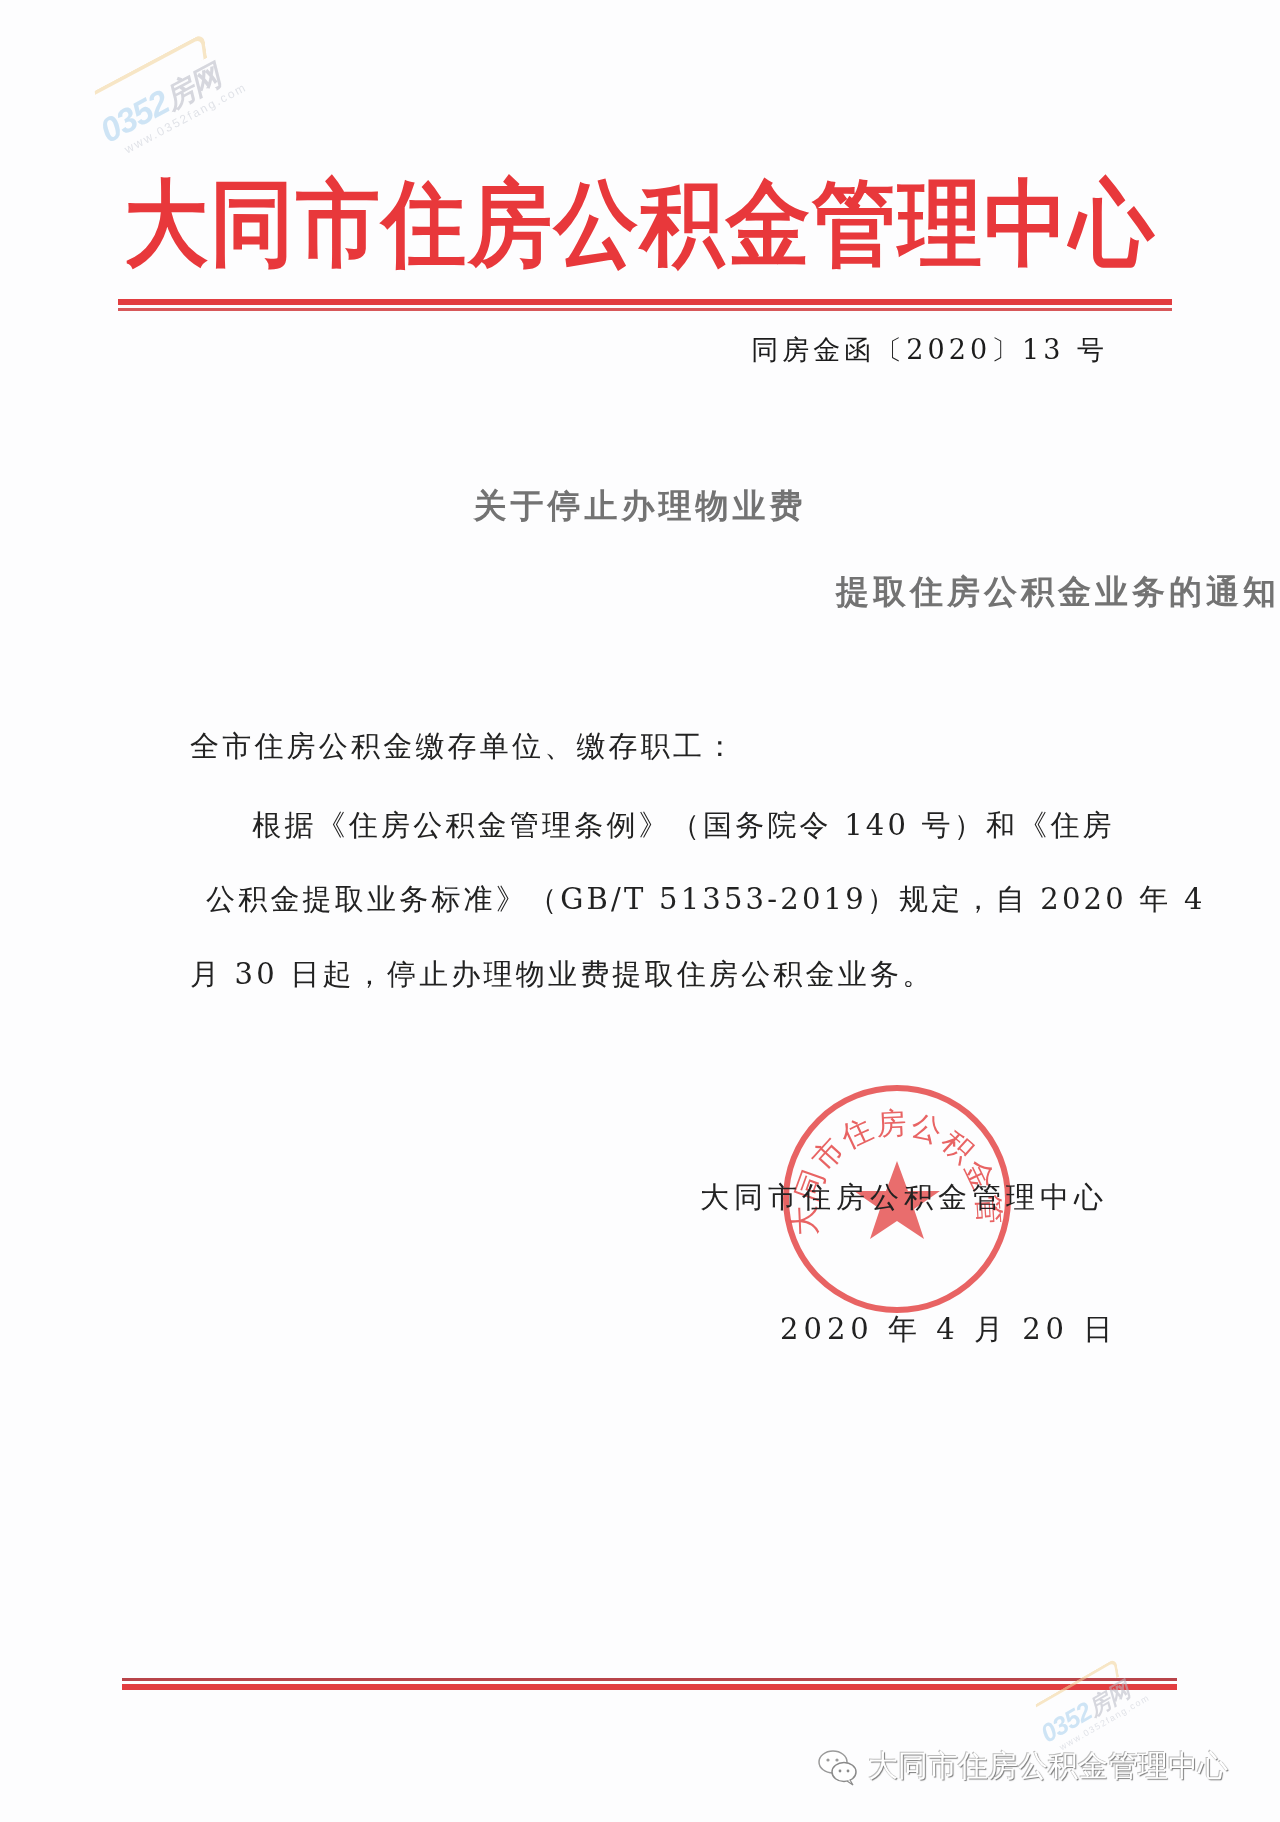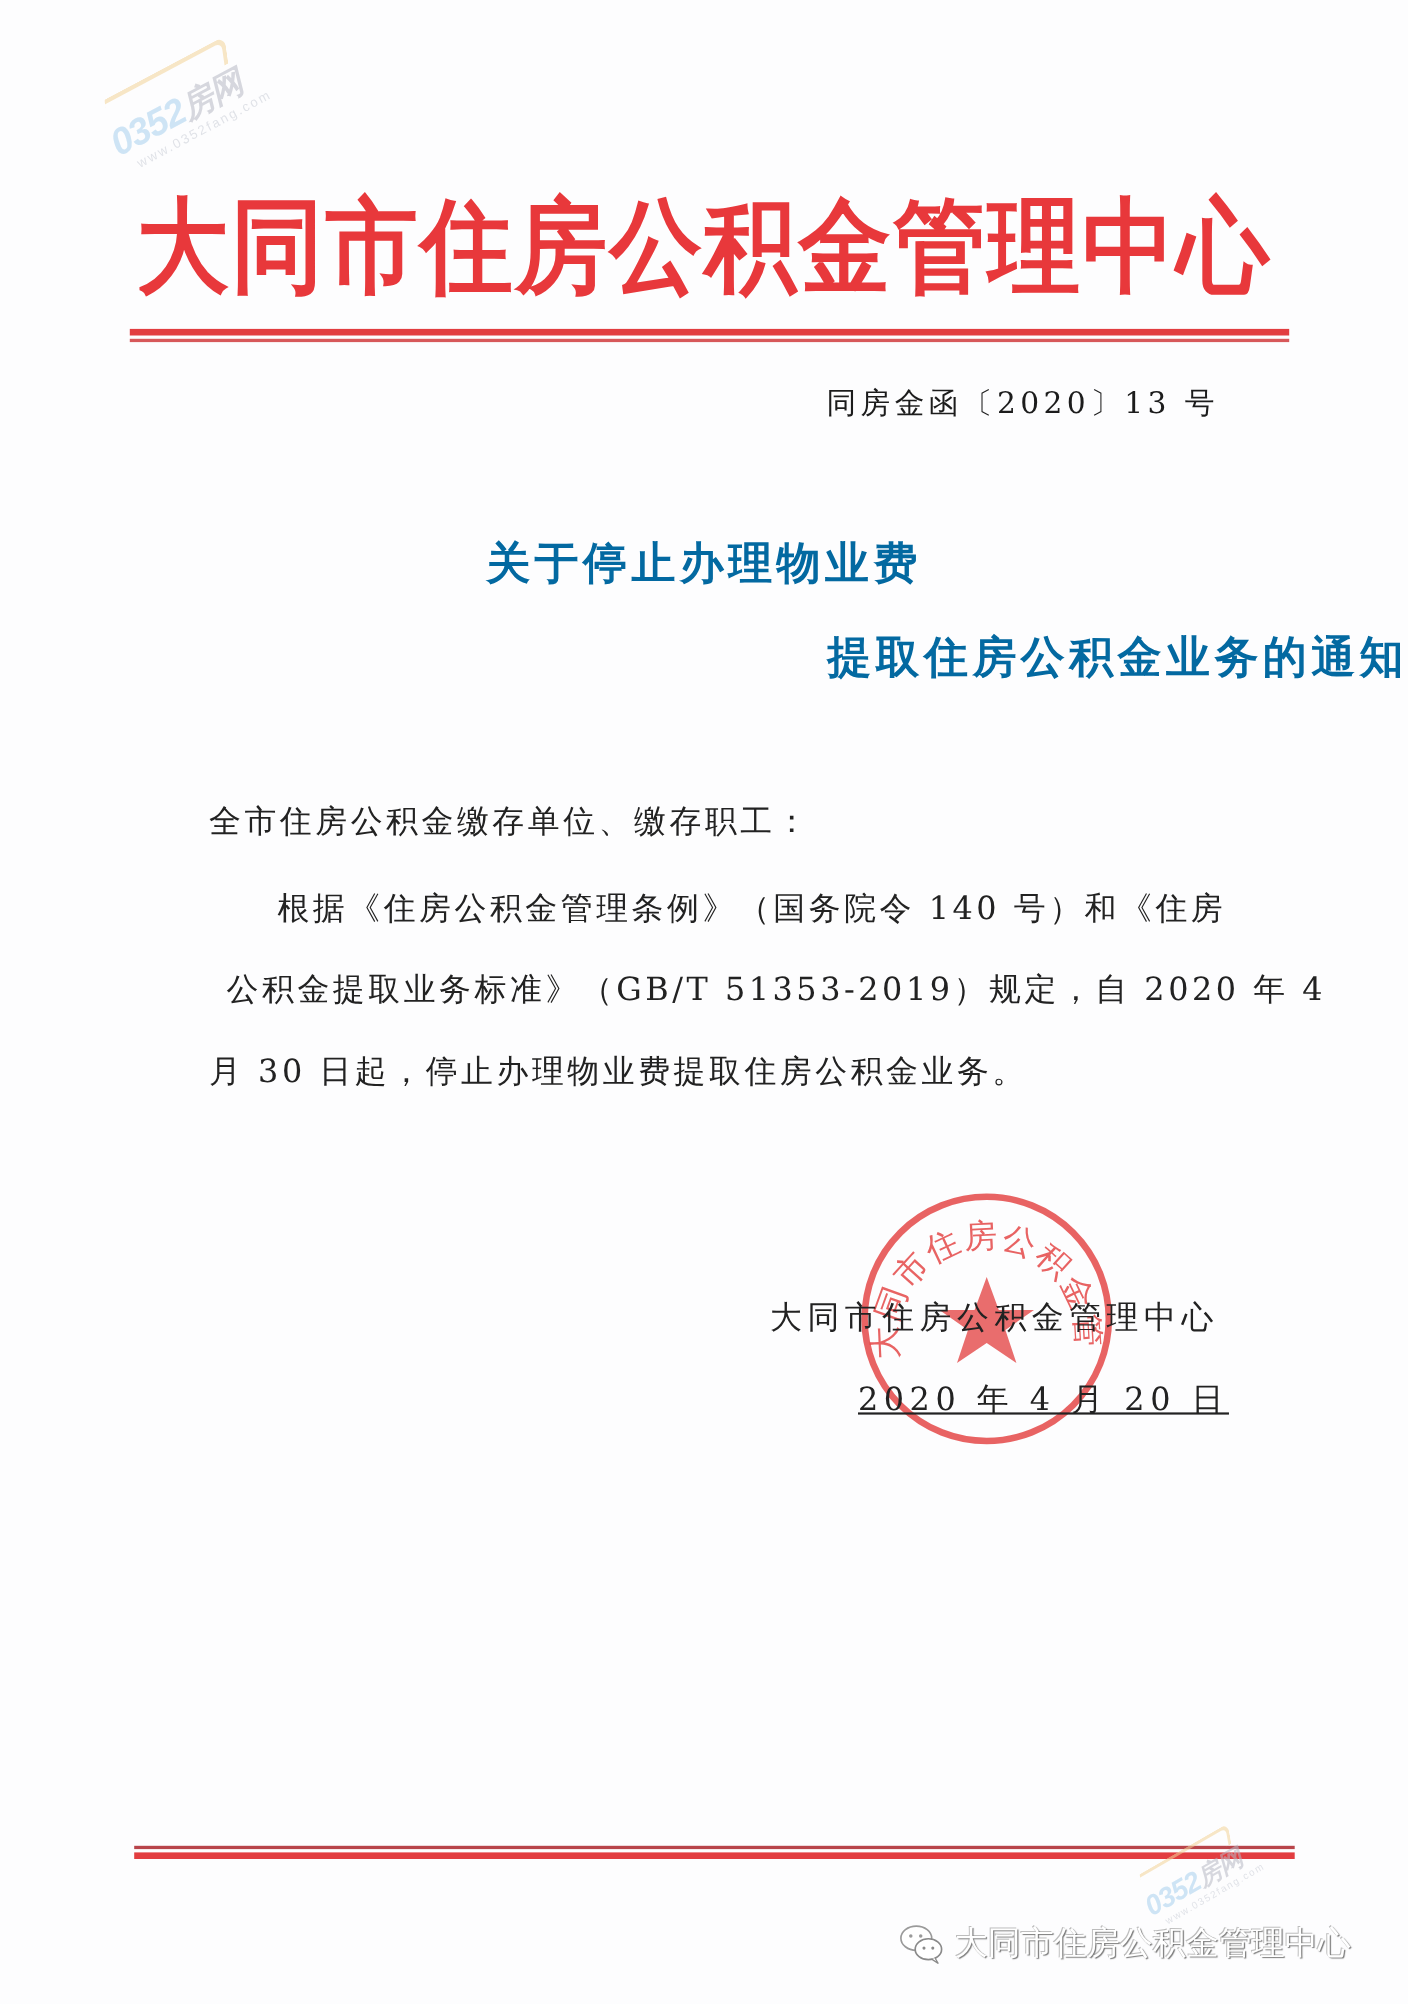--- a/index.html
+++ b/index.html
@@ -50,26 +50,25 @@
       letter-spacing: 2px;
       transform: scaleY(1.12);
     }
     .rule-thick { background: #e23d40; }
     .rule-thin  { background: #d7585a; }
 
     .doc-number {
       right: 172px; top: 332px;
       font-size: 27px; letter-spacing: 4px;
       color: #1c1c1c;
-      margin-top: 16px;
     }
     .title-line {
       left: 0; width: 1280px; text-align: center;
-      font-size: 40px; font-weight: bold; letter-spacing: 4px;
-      color: #0369a1;
+      font-size: 33px; font-weight: bold; letter-spacing: 4px;
+      color: #737373;
     }
     .body-text {
       left: 190px; width: 920px;
       font-size: 29px; letter-spacing: 3.2px;
       color: #222;
       white-space: nowrap;
     }
     .sig {
       font-size: 29px; letter-spacing: 5px; color: #222;
       white-space: nowrap;
@@ -127,21 +126,21 @@
       <path id="ringPath" d="M 30 150 A 82 82 0 1 1 186 150"></path>
     </defs>
     <text font-size="30" fill="rgba(228,72,72,0.85)" font-family="DejaVu Serif, serif" letter-spacing="2">
       <textPath href="#ringPath" startOffset="2%">大同市住房公积金管理中心</textPath>
     </text>
     <polygon points="108,70 119,100 151,100 125,118 135,148 108,130 81,148 91,118 65,100 97,100" fill="rgba(228,72,72,0.8)"></polygon>
   </svg>
 </div>
 
 <div class="abs sig" style="left:700px; top:1178px;">大同市住房公积金管理中心</div>
-<div class="abs sig" style="left:780px; top:1253px;text-decoration:underline;">2020 年 4 月 20 日</div>
+<div class="abs sig" style="left:780px; top:1310px;">2020 年 4 月 20 日</div>
 
 <div class="abs rule-thin" style="left:122px; top:1678px; width:1055px; height:3px; background:#b8444a;"></div>
 <div class="abs rule-thick" style="left:122px; top:1684px; width:1055px; height:6px;"></div>
 
 <div class="wm" style="left:1055px; top:1705px; transform: rotate(-30deg) scale(0.75);">
   <div class="roof"></div>
   <div class="brand">
     <span>0352</span><span class="cn">房网</span>
   </div>
   <div class="url">www.0352fang.com</div>

